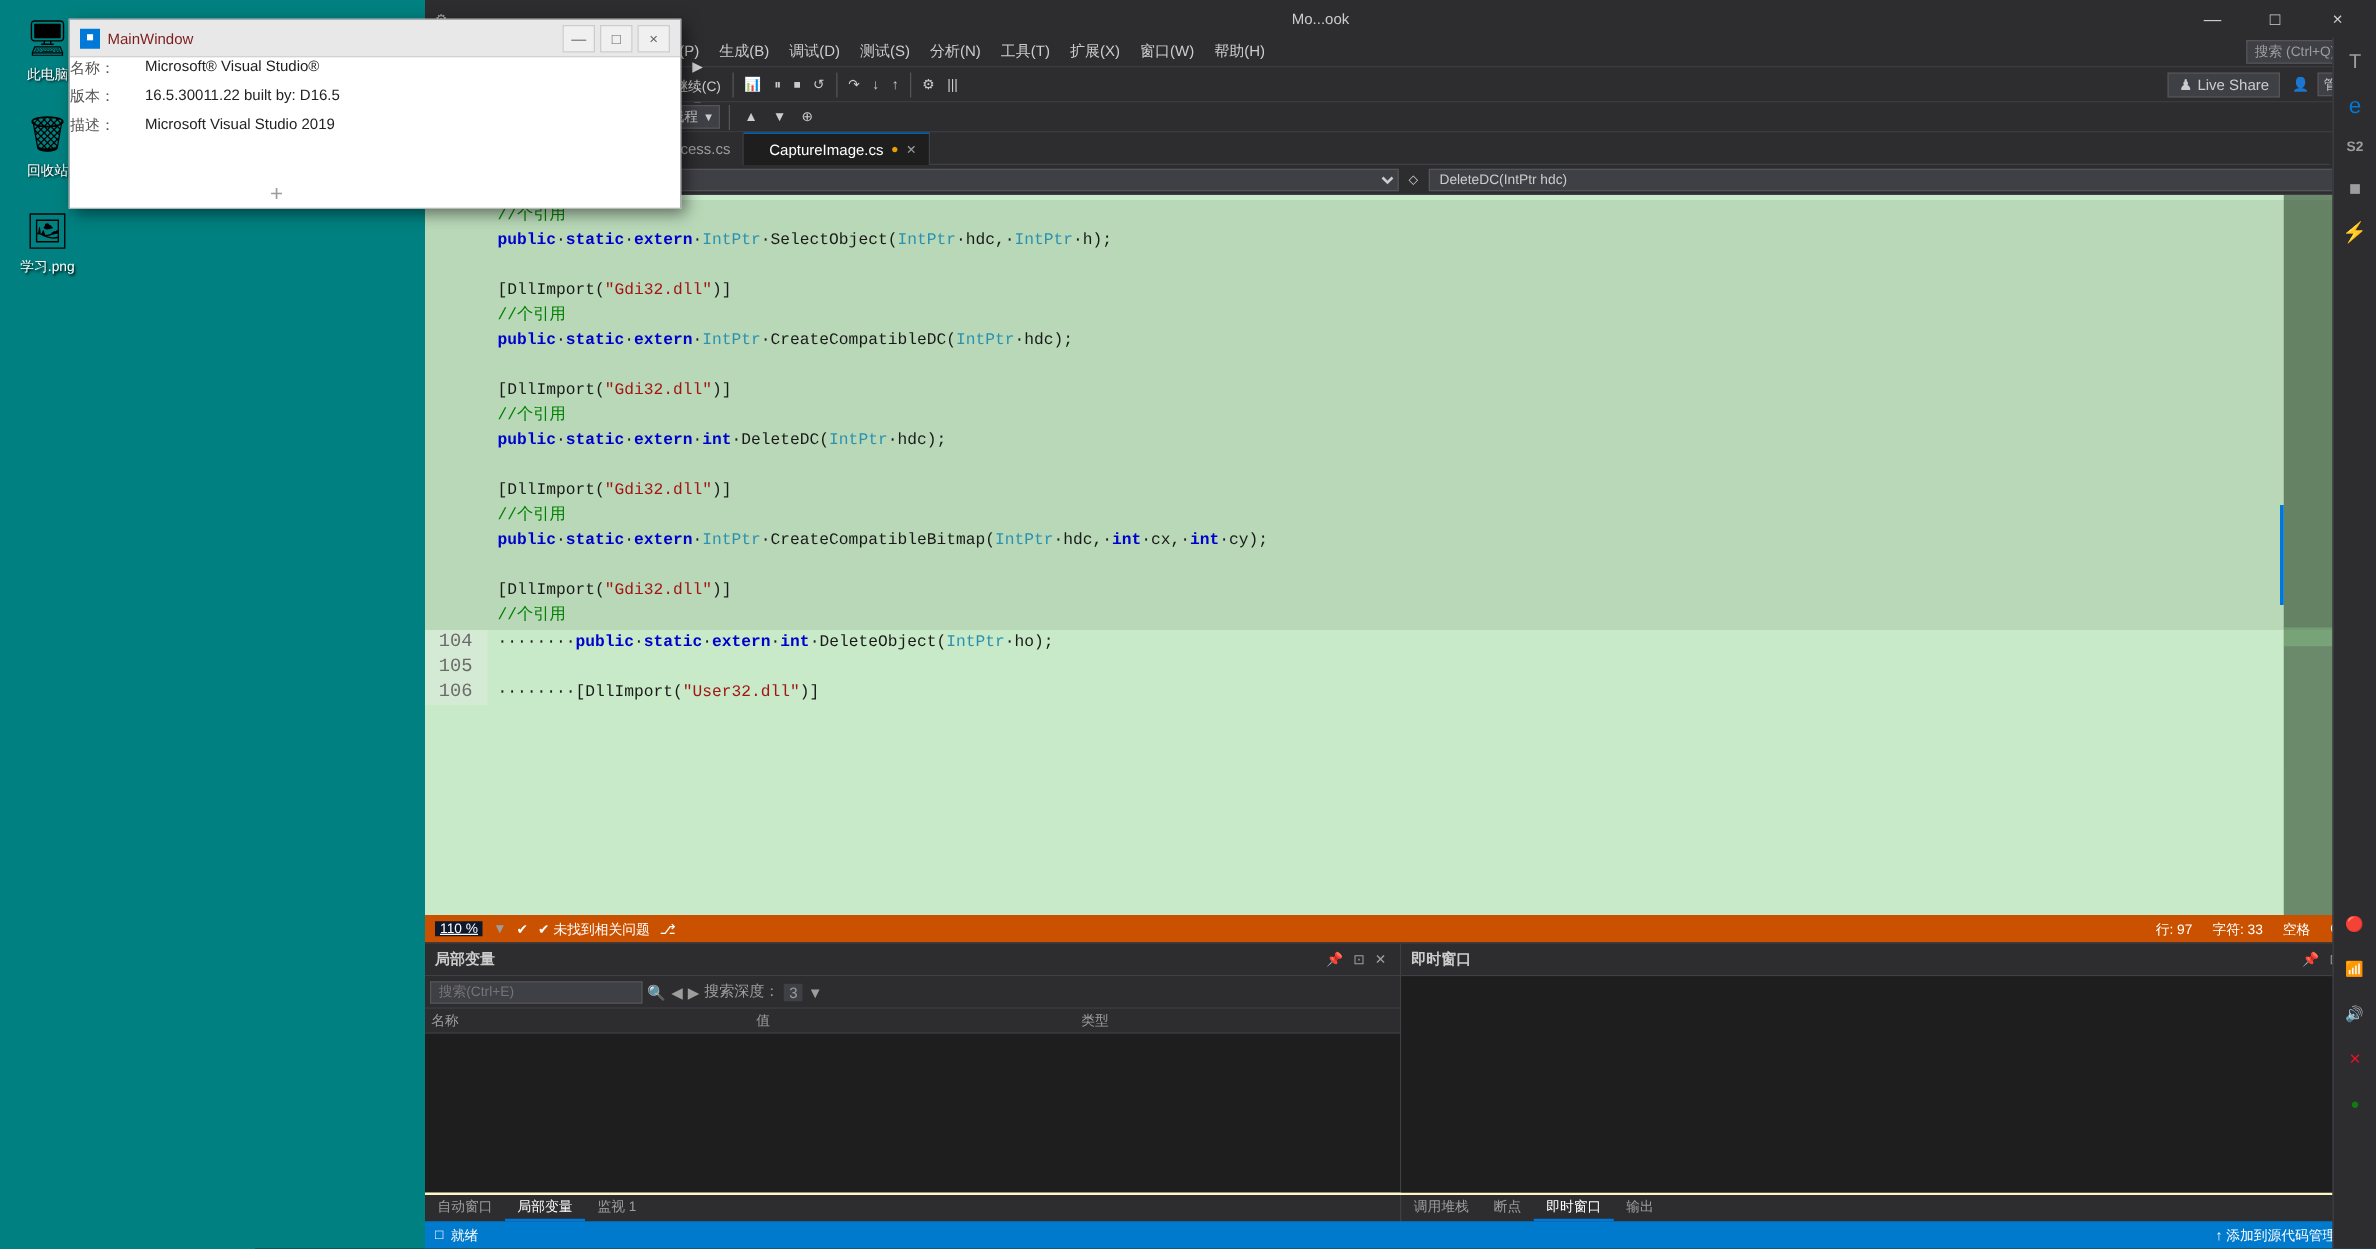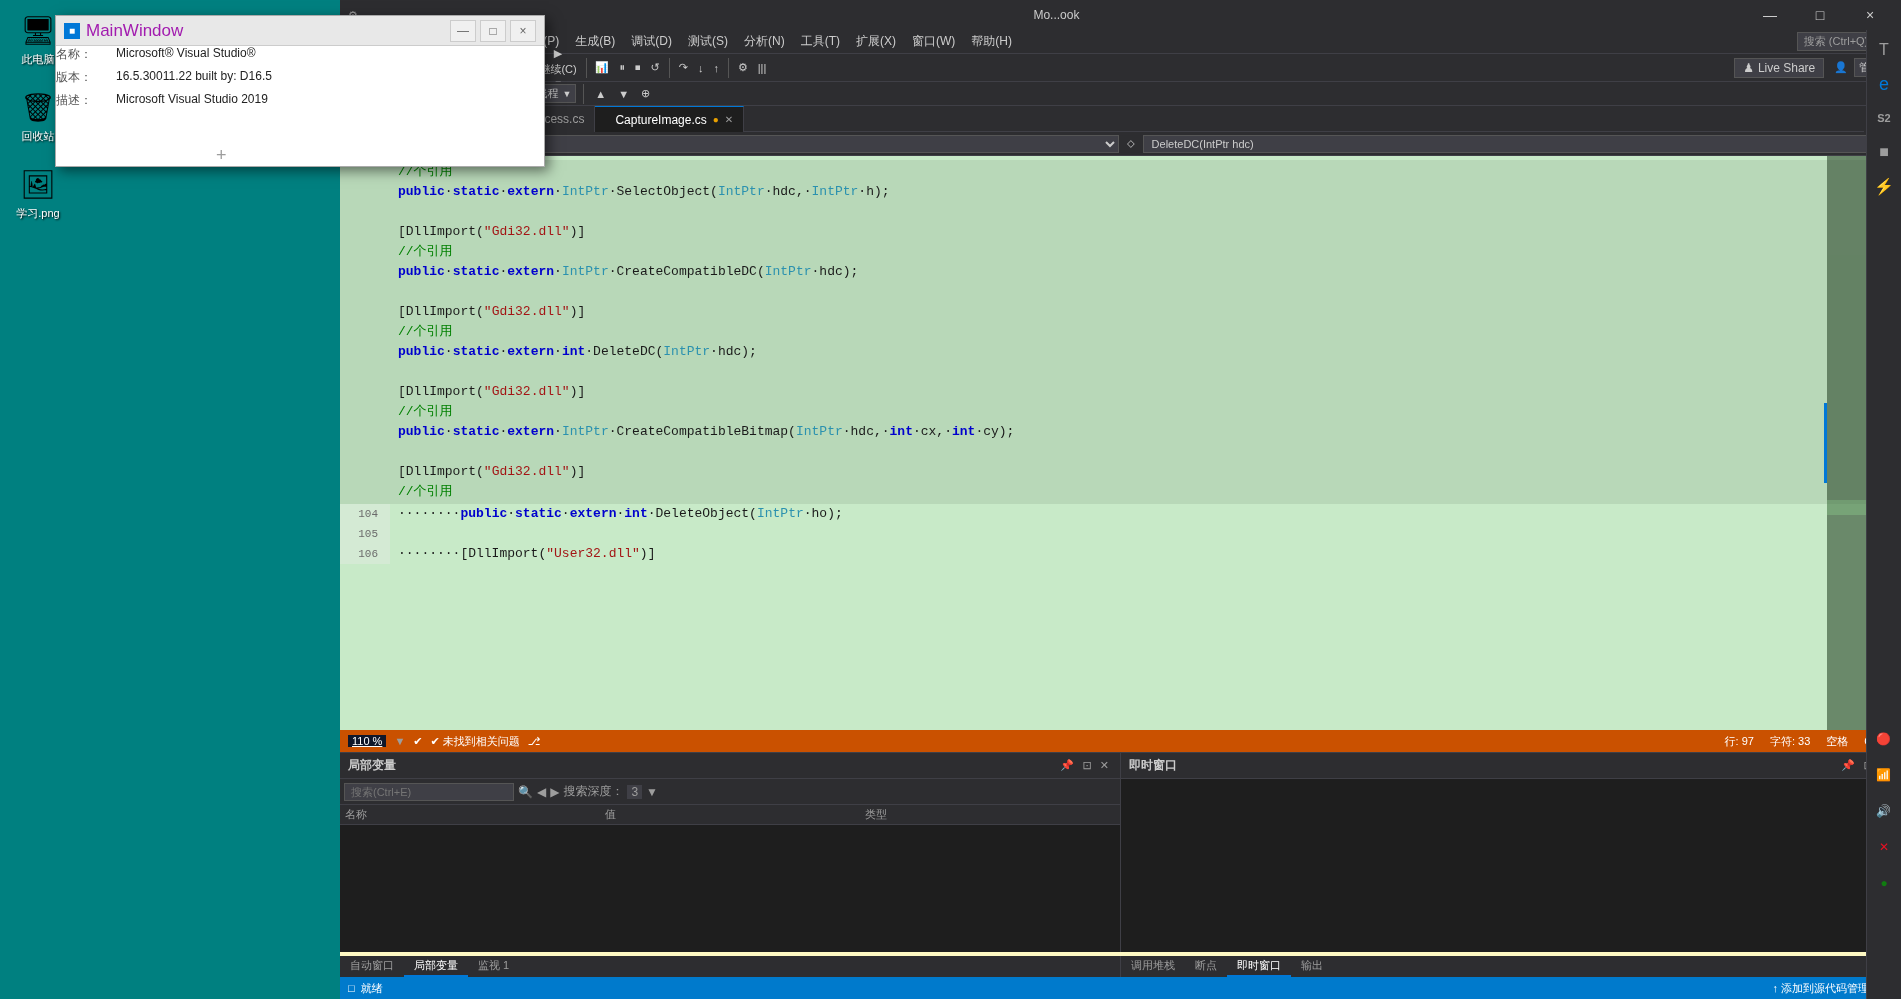--- a/index.html
+++ b/index.html
@@ -252,21 +252,21 @@
       display: flex;
       align-items: flex-start;
       min-height: 20px;
       line-height: 20px;
     }
     .line-num {
       width: 50px;
       text-align: right;
       padding-right: 12px;
       color: #6b6b6b;
-      font-size: 11px;
+      font-size: 15px;
       flex-shrink: 0;
       user-select: none;
       background: #d4ead4;
     }
     .line-content {
       flex: 1;
       padding-left: 8px;
       color: #1a1a1a;
       white-space: pre;
     }
@@ -465,22 +465,22 @@
       background: #0078d7;
       margin-right: 6px;
       display: flex;
       align-items: center;
       justify-content: center;
       font-size: 10px;
       color: white;
     }
     .about-title-text {
       flex: 1;
-      font-size: 17px;
-      color: #a21caf;
+      font-size: 12px;
+      color: #7f1d1d;
     }
     .about-win-controls {
       display: flex;
       gap: 4px;
     }
     .about-win-btn {
       width: 26px;
       height: 22px;
       display: flex;
       align-items: center;
@@ -864,21 +864,21 @@
             </div>
           </div>
           <div class="panel-content" style="flex:1; background:#1e1e1e; position:relative;">
             <div class="right-panel-scrollbar" style="position:absolute; right:0; top:0; bottom:0; width:12px; background:#3c3c3c;">
               <div class="right-panel-scrollbar-thumb"></div>
             </div>
           </div>
         </div>
       </div>
 
-      <div style="display:flex; background:#2d2d30; border-top:4px solid #fef9c3; flex-shrink:0;">
+      <div style="display:flex; background:#2d2d30; border-top:2px solid #fef9c3; flex-shrink:0;">
         <div style="flex:1; display:flex; border-right:1px solid #3f3f46;">
           <div class="bottom-tab">自动窗口</div>
           <div class="bottom-tab active">局部变量</div>
           <div class="bottom-tab">监视 1</div>
         </div>
         <div style="flex:1; display:flex;">
           <div class="bottom-tab">调用堆栈</div>
           <div class="bottom-tab">断点</div>
           <div class="bottom-tab active">即时窗口</div>
           <div class="bottom-tab">输出</div>

